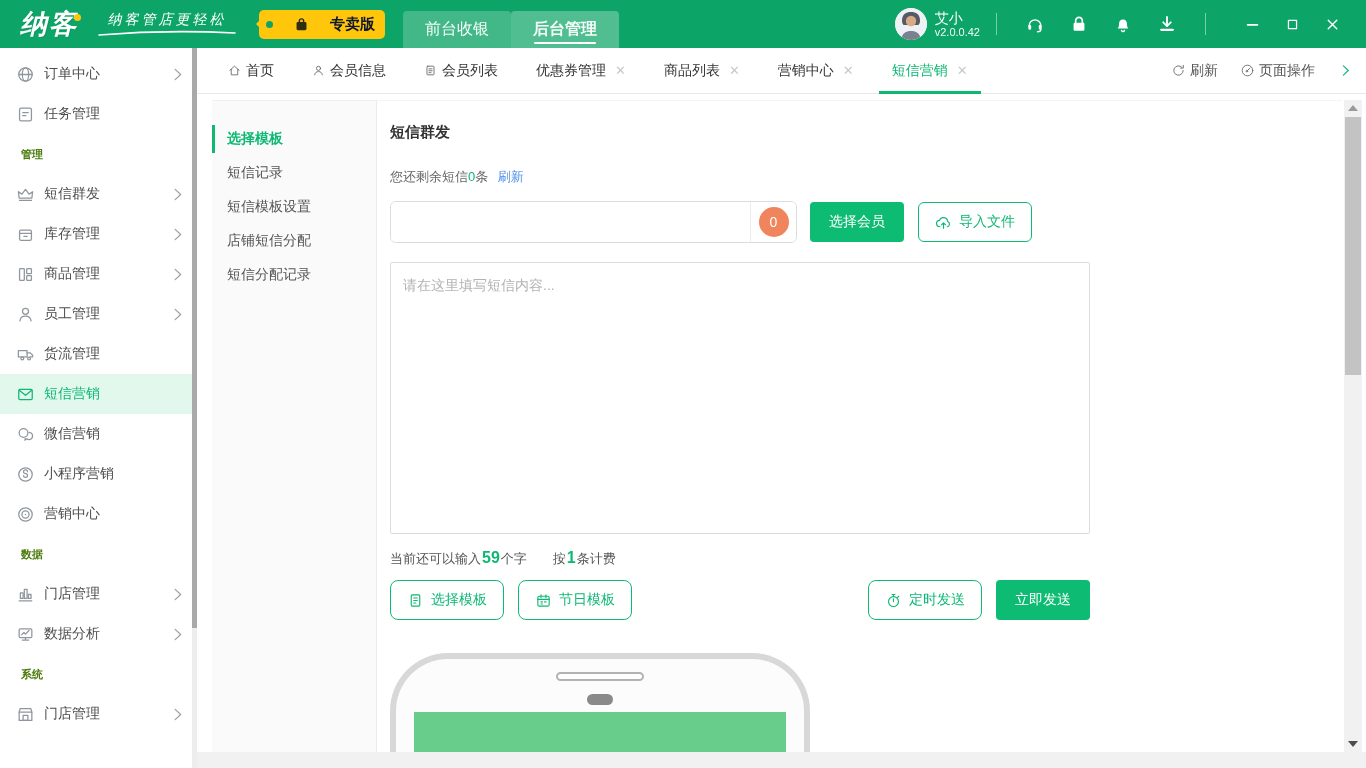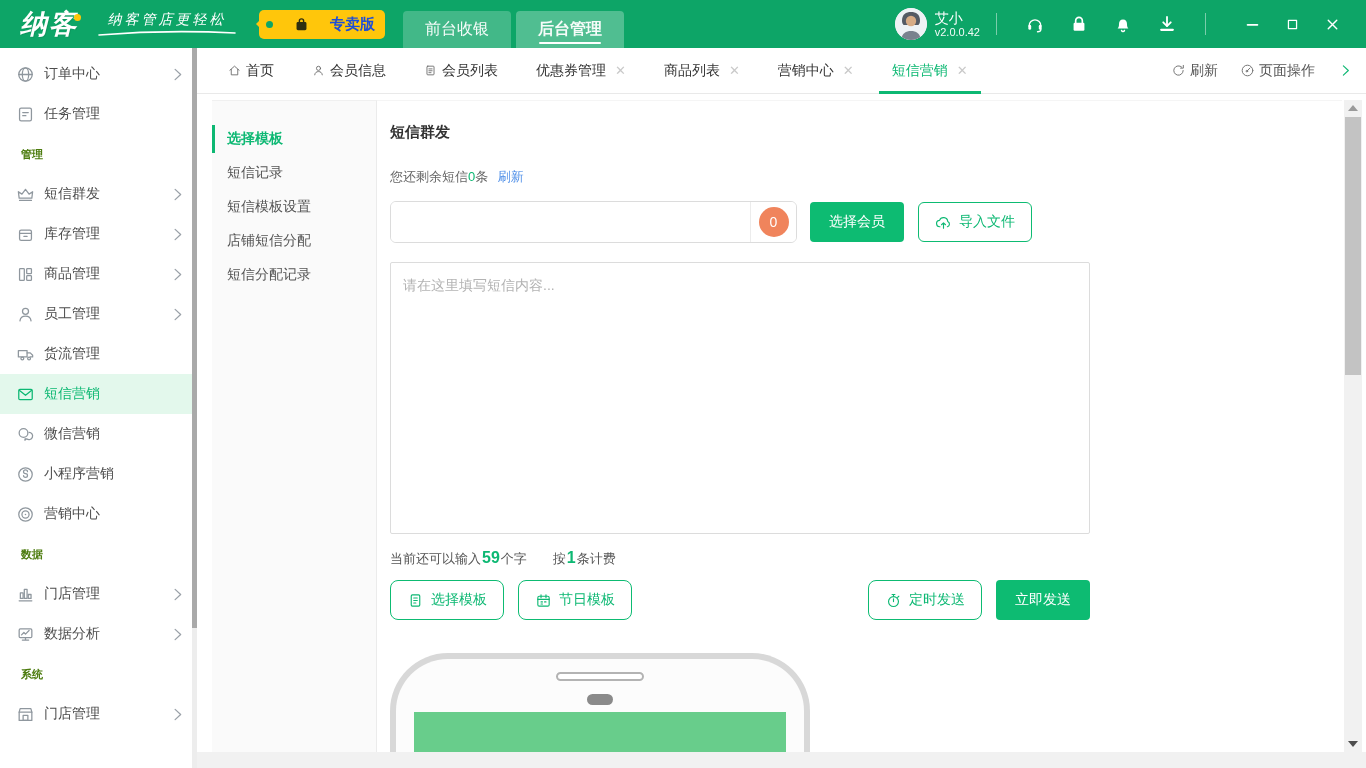--- a/index.html
+++ b/index.html
@@ -16,28 +16,28 @@
     background:#0da567; display:flex; align-items:center; color:#fff; }
   .logo { font-size:27px; font-weight:bold; font-style:italic; letter-spacing:2px;
     margin-left:20px; text-shadow:1px 1px 0 rgba(0,0,0,0.08); }
   .logo-dot { width:7px; height:7px; background:#ffc60b; border-radius:50%;
     display:inline-block; margin-left:-4px; margin-bottom:14px; }
   .slogan-wrap { margin-left:16px; display:flex; flex-direction:column; align-items:center; }
   .slogan { font-family:"DejaVu Serif", serif; font-style:italic; font-size:14px;
     letter-spacing:3px; color:#fff; }
   .swoosh { width:140px; height:8px; margin-top:1px; }
   .edition-badge { margin-left:22px; height:29px; background:#ffc60b; border-radius:5px;
-    display:flex; align-items:center; padding:0 10px 0 7px; gap:20px; color:#1d4ed8;
+    display:flex; align-items:center; padding:0 10px 0 7px; gap:20px; color:#0f172a;
     font-weight:bold; font-size:15px; position:relative; }
   .edition-badge:before { content:""; position:absolute; left:-9px; top:50%;
     margin-top:-6px; border:6px solid transparent; border-right-color:#ffc60b; }
   .badge-dot { width:7px; height:7px; border-radius:50%; background:#0da567; }
   .bag-ic { width:17px; height:17px; }
 
-  .nav-tabs { display:flex; gap:5px; margin-left:18px; align-self:flex-end; }
+  .nav-tabs { display:flex; margin-left:18px; align-self:flex-end; }
   .nav-tab { height:37px; padding:0 22px; background:rgba(255,255,255,0.22);
     border-radius:4px 4px 0 0; display:flex; align-items:center; font-size:16px;
     color:rgba(255,255,255,0.95); position:relative; cursor:default; }
   .nav-tab.active { font-weight:bold; background:rgba(255,255,255,0.28); }
   .nav-tab.active .nav-underline { position:absolute; left:50%; transform:translateX(-50%);
     bottom:4px; width:62px; height:2px; background:#fff; border-radius:1px; }
 
   .tb-right { margin-left:auto; display:flex; align-items:center; padding-right:14px; }
   .avatar { width:32px; height:32px; border-radius:50%; overflow:hidden; background:#eef2f5; flex:none; }
   .user-block { margin-left:8px; line-height:1.15; }

